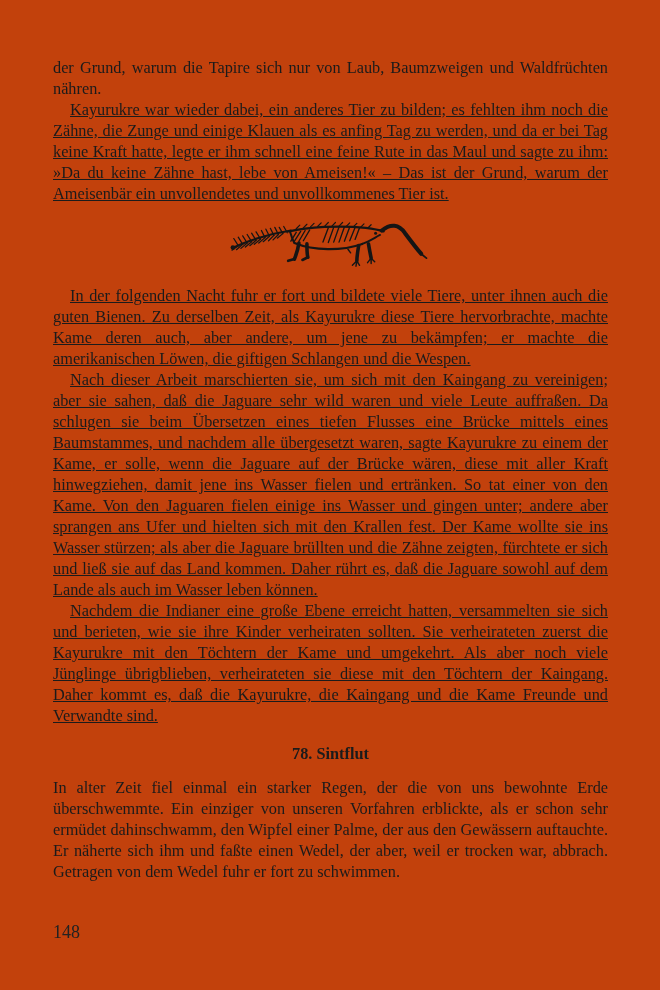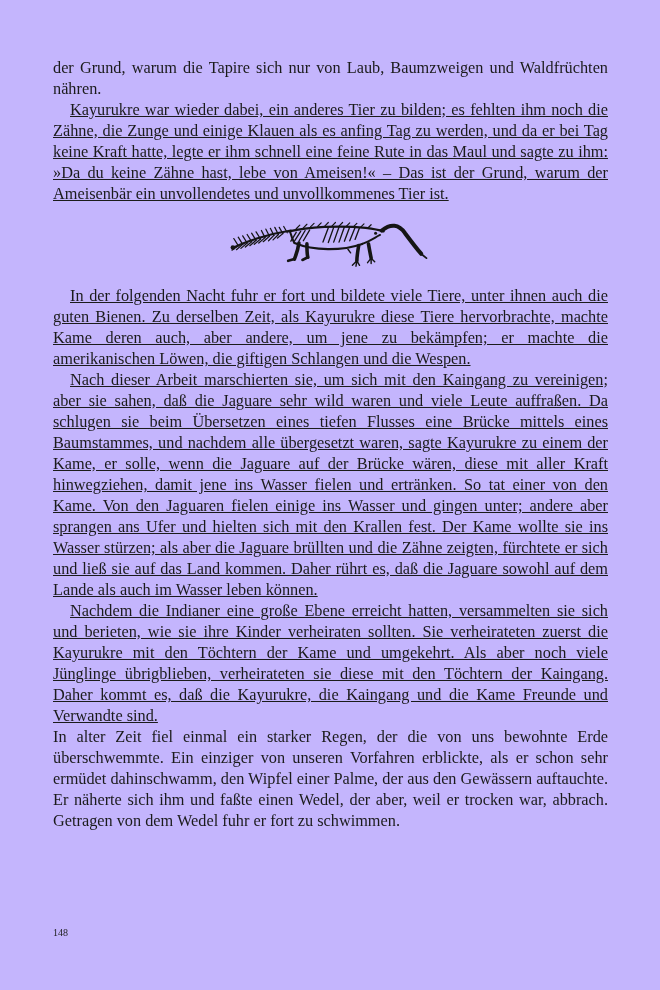--- a/index.html
+++ b/index.html
@@ -4,21 +4,21 @@
 <style>
   html, body {
     margin: 0;
     padding: 0;
     background: #ffffff;
   }
   .page {
     position: relative;
     width: 660px;
     height: 990px;
-    background: #c4b5fd;
+    background: #c2410c;
     color: #1b1b1b;
     font-family: "Liberation Serif", "DejaVu Serif", serif;
     overflow: hidden;
   }
   .text-block {
     position: absolute;
     left: 53px;
     top: 57px;
     width: 555px;
     font-size: 16.3px;
@@ -49,21 +49,21 @@
     margin: 17px 0 13px 0;
     text-align: center;
     font-size: 16.3px;
     font-weight: 700;
     line-height: 21px;
   }
   .page-number {
     position: absolute;
     left: 53px;
     top: 925px;
-    font-size: 10px;
+    font-size: 18px;
     line-height: 15px;
     color: #222;
   }
 </style>
 </head>
 <body>
 
 <div class="page">
 
   <div class="text-block">
@@ -112,20 +112,21 @@
         </g>
       </svg>
     </figure>
 
     <p class="para indent">In der folgenden Nacht fuhr er fort und bildete viele Tiere, unter ihnen auch die guten Bienen. Zu derselben Zeit, als Kayurukre diese Tiere hervorbrachte, machte Kame deren auch, aber andere, um jene zu bekämpfen; er machte die amerikanischen Löwen, die giftigen Schlangen und die Wespen.</p>
 
     <p class="para indent">Nach dieser Arbeit marschierten sie, um sich mit den Kaingang zu vereinigen; aber sie sahen, daß die Jaguare sehr wild waren und viele Leute auffraßen. Da schlugen sie beim Übersetzen eines tiefen Flusses eine Brücke mittels eines Baumstammes, und nachdem alle übergesetzt waren, sagte Kayurukre zu einem der Kame, er solle, wenn die Jaguare auf der Brücke wären, diese mit aller Kraft hinwegziehen, damit jene ins Wasser fielen und ertränken. So tat einer von den Kame. Von den Jaguaren fielen einige ins Wasser und gingen unter; andere aber sprangen ans Ufer und hielten sich mit den Krallen fest. Der Kame wollte sie ins Wasser stürzen; als aber die Jaguare brüllten und die Zähne zeigten, fürchtete er sich und ließ sie auf das Land kommen. Daher rührt es, daß die Jaguare sowohl auf dem Lande als auch im Wasser leben können.</p>
 
     <p class="para indent">Nachdem die Indianer eine große Ebene erreicht hatten, versammelten sie sich und berieten, wie sie ihre Kinder verheiraten sollten. Sie verheirateten zuerst die Kayurukre mit den Töchtern der Kame und umgekehrt. Als aber noch viele Jünglinge übrigblieben, verheirateten sie diese mit den Töchtern der Kaingang. Daher kommt es, daß die Kayurukre, die Kaingang und die Kame Freunde und Verwandte sind.</p>
 
+    <h2 class="chapter-heading">78. Sintflut</h2>
 
     <p class="para">In alter Zeit fiel einmal ein starker Regen, der die von uns bewohnte Erde überschwemmte. Ein einziger von unseren Vorfahren erblickte, als er schon sehr ermüdet dahinschwamm, den Wipfel einer Palme, der aus den Gewässern auftauchte. Er näherte sich ihm und faßte einen Wedel, der aber, weil er trocken war, abbrach. Getragen von dem Wedel fuhr er fort zu schwimmen.</p>
 
   </div>
 
   <span class="page-number">148</span>
 
 </div>
 
 </body></html>

